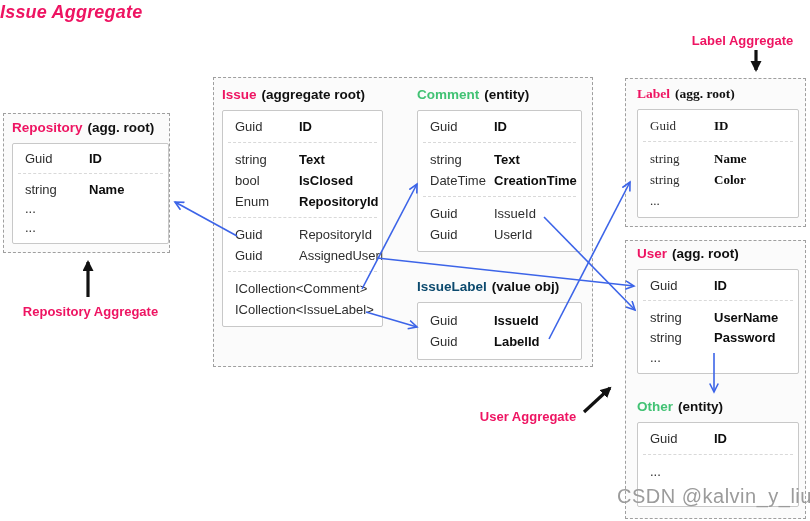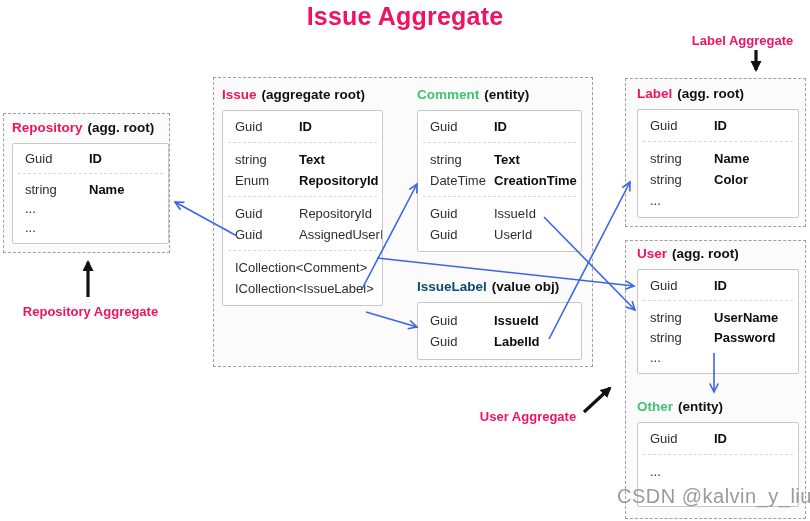--- a/index.html
+++ b/index.html
@@ -1,22 +1,22 @@
 <!DOCTYPE html>
 <html><head>
 <meta charset="utf-8">
 <style>
   html,body{margin:0;padding:0;background:#ffffff;}
   .page{
     position:relative;width:810px;height:521px;overflow:hidden;background:#ffffff;
     font-family:"Liberation Sans","DejaVu Sans",sans-serif;color:#1c1c1c;
   }
   .title{
-    position:absolute;left:0;top:2px;width:100%;text-align:center;
-    font-size:25px;font-weight:700;color:#ee1462;letter-spacing:.2px;
+    position:absolute;left:0;top:2px;width:100%;text-align:left;
+    font-size:18px;font-weight:700;color:#ee1462;letter-spacing:.2px;font-style:italic;
   }
   
   .group{position:absolute;border:1.5px dashed #9f9f9f;background:#fbfbfb;box-sizing:border-box;z-index:1;}
   .g-repository{left:3px;top:113px;width:167px;height:140px;}
   .g-issue{left:213px;top:77px;width:380px;height:290px;}
   .g-label{left:625px;top:78px;width:181px;height:149px;}
   .g-user{left:625px;top:240px;width:181px;height:279px;}
 
   
   .entity{position:absolute;z-index:2;}
@@ -33,21 +33,21 @@
   .erow .fname.b{font-weight:700;color:#0d0d0d;}
   .erow.single span{color:#2e2e2e;}
   .row-divider{border-top:1px dashed #d9d9d9;margin:5px 5px 6px 5px;height:0;}
 
   .e-repository{left:12px;top:120px;width:157px;}
   .e-repository .erow{height:19px;}
   .e-issue{left:222px;top:87px;width:161px;}
   .e-comment{left:417px;top:87px;width:165px;}
   .e-issuelabel{left:417px;top:279px;width:165px;}
   .e-issuelabel .etable{padding:7px 0 7px 0;}
-  .e-label{left:637px;top:86px;width:162px;}
+  .e-label{left:637px;top:86px;width:162px;font-family:Liberation Serif, serif;}
   .e-user{left:637px;top:246px;width:162px;}
   .e-user .erow{height:20px;}
   .e-other{left:637px;top:399px;width:162px;height:85px;}
   .e-other .etable{height:85px;}
 
   .arrows{position:absolute;left:0;top:0;z-index:3;pointer-events:none;}
 
   .anno{position:absolute;z-index:4;font-size:13px;font-weight:700;color:#ee1462;text-align:center;white-space:nowrap;}
   .a-repo{left:8px;top:304px;width:165px;}
   .a-label{left:685px;top:33px;width:115px;}
@@ -95,20 +95,24 @@
     <div class="eheading"><span class="ename" style="color: rgb(238, 20, 98);">Issue</span><span class="ekind">(aggregate root)</span></div>
     <div class="etable">
         <div class="erow">
           <span class="ftype">Guid</span>
           <span class="fname b">ID</span>
         </div>
         <div class="row-divider"></div>
         <div class="erow">
           <span class="ftype">string</span>
           <span class="fname b">Text</span>
+        </div>
+        <div class="erow">
+          <span class="ftype">bool</span>
+          <span class="fname b">IsClosed</span>
         </div>
         <div class="erow">
           <span class="ftype">Enum</span>
           <span class="fname b">RepositoryId</span>
         </div>
         <div class="row-divider"></div>
         <div class="erow">
           <span class="ftype">Guid</span>
           <span class="fname">RepositoryId</span>
         </div>

